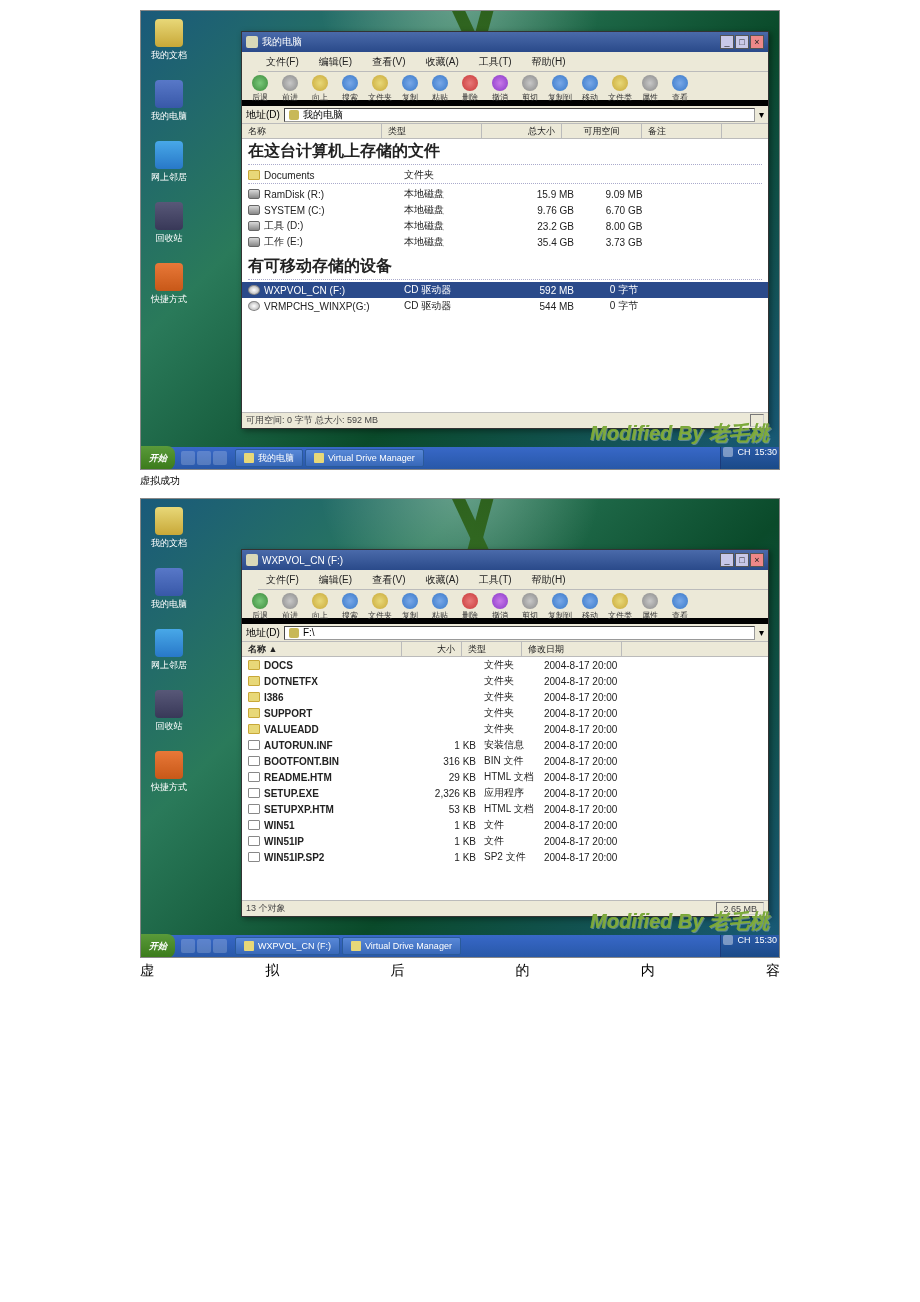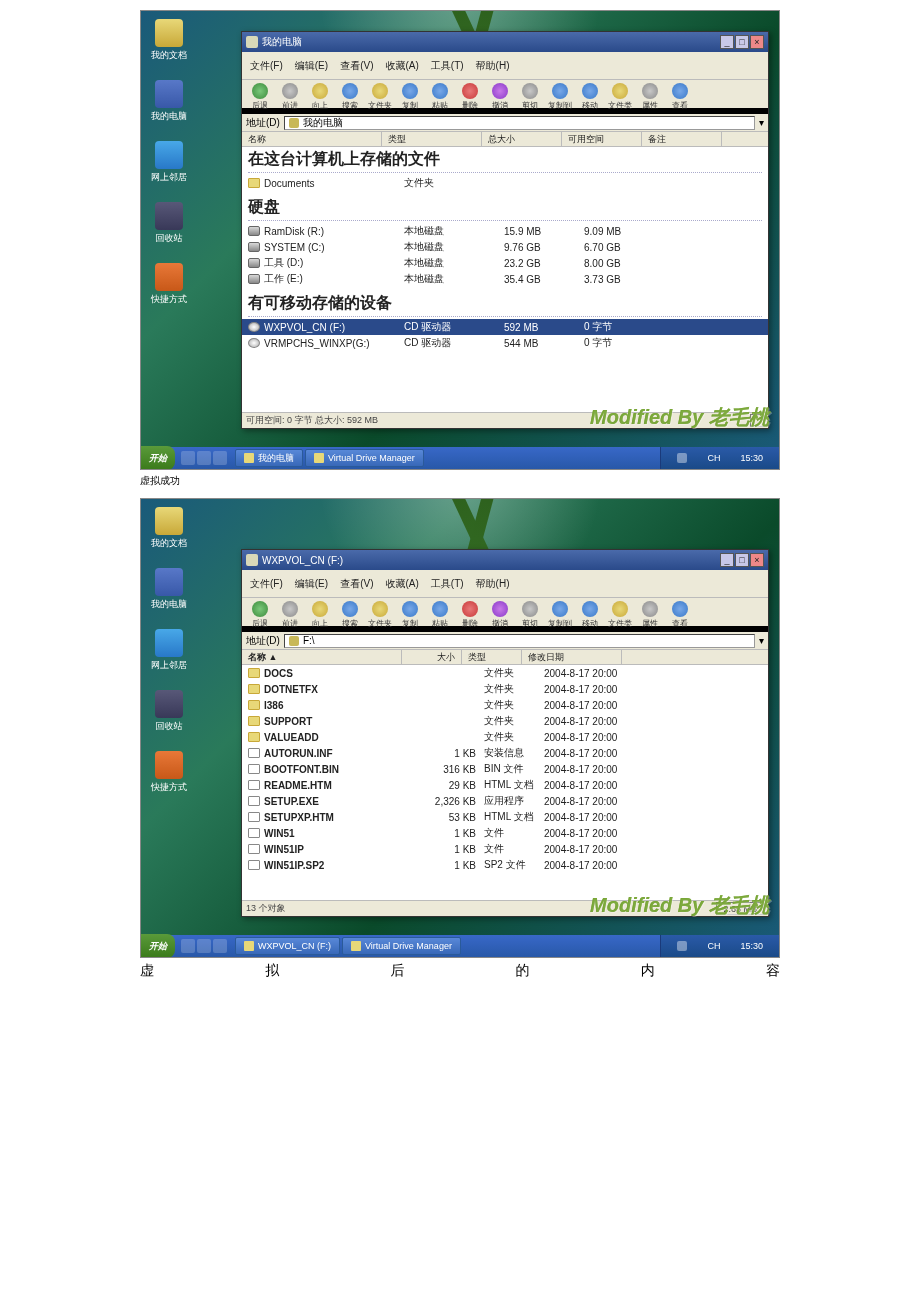--- a/index.html
+++ b/index.html
@@ -39,22 +39,22 @@
     color: #fff; display: flex; align-items: center; padding: 0 4px;
     font-size: 10px; justify-content: space-between;
   }
   .titlebar .t-left { display: flex; align-items: center; gap: 4px; }
   .titlebar .t-ico { width: 12px; height: 12px; background: #d8d8b8; border-radius: 2px; }
   .win-btns { display: flex; gap: 1px; }
   .win-btns span { width: 14px; height: 14px; background: #c8c8e8; border: 1px solid #555;
                    display: flex; align-items: center; justify-content: center;
                    font-size: 9px; color: #222; cursor: pointer; }
   .win-btns .close { background: #e88; }
-  .menubar { height: 28px; background: #ece9d8; display: flex; gap: 4px; padding: 0 4px;
-             font-size: 10px; align-items: center; border-bottom: 1px solid #bbb; color: #222; }
+  .menubar { height: 20px; background: #ece9d8; display: flex; gap: 12px; padding: 0 4px;
+             font-size: 10px; align-items: center; border-bottom: 1px solid #bbb; color: #222; margin-left: 16px; }
   .menubar span { padding: 0 4px; cursor: pointer; }
   .toolbar { height: 34px; background: #ece9d8; display: flex; gap: 2px; padding: 2px 4px;
              border-bottom: 6px solid #000000; align-items: flex-start; font-size: 8px; color: #333; }
   .tbtn { display: flex; flex-direction: column; align-items: center; width: 28px;
           cursor: pointer; padding: 1px; }
   .tbtn .tico { width: 16px; height: 16px; border-radius: 50%; margin-bottom: 1px; }
   .tico.green { background: radial-gradient(#7ac87a, #3a8a3a); }
   .tico.gray { background: radial-gradient(#c8c8c8, #888); }
   .tico.yellow { background: radial-gradient(#e8d878, #c8a838); }
   .tico.blue { background: radial-gradient(#78a8e8, #3878c8); }
@@ -76,48 +76,48 @@
   .row.sel { background: #2a4a8a; color: #fff; }
   .row .rico { width: 12px; height: 10px; background: #e8d878; border: 1px solid #c8a838;
                border-radius: 1px; margin-right: 4px; flex-shrink: 0; }
   .row .rico.drive { background: linear-gradient(#d8d8d8,#888); border-color: #666; border-radius: 2px; }
   .row .rico.cd { background: radial-gradient(#fff,#aaa); border-radius: 50%; border-color: #888; }
   .row .rico.file { background: #fff; border-color: #888; }
   .statusbar { height: 16px; background: #ece9d8; border-top: 1px solid #bbb;
                display: flex; align-items: center; font-size: 9px; padding: 0 4px;
                justify-content: space-between; color: #444; }
   .statusbar .sseg { border: 1px inset #ccc; padding: 0 6px; height: 13px; display: flex; align-items: center; }
-  .watermark { position: absolute; bottom: 38px; right: 10px; font-size: 20px;
+  .watermark { position: absolute; bottom: 22px; right: 10px; font-size: 20px;
                font-weight: bold; font-style: italic;
                background: linear-gradient(#7aa838, #5a8818);
                -webkit-background-clip: text; background-clip: text; color: rgba(122,168,56,0.85);
                text-shadow: 1px 1px 0 rgba(255,255,255,0.3); pointer-events: none; margin-top: 20px; }
   .taskbar { position: absolute; bottom: 0; left: 0; right: 0; height: 22px;
              background: linear-gradient(#3868c8, #2858a8); display: flex; align-items: center;
              font-size: 9px; color: #fff; }
   .start { height: 20px; padding: 12px 8px; background: linear-gradient(#5a9a3a,#3a7a1a);
            border-radius: 0 8px 8px 0; display: flex; align-items: center; font-weight: bold;
            font-style: italic; cursor: pointer; margin-right: 2px; }
   .ql { display: flex; gap: 2px; padding: 0 4px; }
   .ql span { width: 14px; height: 14px; background: rgba(255,255,255,0.2); border-radius: 2px; cursor: pointer; }
   .tasks { display: flex; gap: 2px; margin-left: 4px; }
   .task { height: 18px; padding: 0 8px; background: linear-gradient(#5888d8,#3868b8);
           border: 1px solid #2a5a9a; border-radius: 2px; display: flex; align-items: center;
           gap: 4px; cursor: pointer; font-size: 9px; max-width: 120px; overflow: hidden; white-space: nowrap; }
   .task .tkico { width: 10px; height: 10px; background: #e8d878; border-radius: 1px; }
   .tray { margin-left: auto; background: linear-gradient(#2a5aa8,#1a4a88);
-          height: 22px; padding: 0 16px; display: flex; align-items: center; gap: 20px;
+          height: 22px; padding: 0 2px; display: flex; gap: 4px;
           border-left: 1px solid #1a3a7a; }
   .tray .trico { width: 10px; height: 10px; background: rgba(255,255,255,0.4); border-radius: 2px; }
   .caption { width: 640px; margin: 4px auto 10px; font-size: 10px; color: #000; }
   .caption2 { width: 640px; margin: 4px auto 10px; font-size: 14px; color: #000;
               display: flex; justify-content: space-between; }
   
-  .c1 { width: 140px; } .c2 { width: 100px; } .c3 { width: 80px; padding-right: 10px; }
-  .c4 { width: 80px; text-align: left; } .cfree { width: 80px; }
+  .c1 { width: 140px; } .c2 { width: 100px; } .c3 { width: 80px; text-align: right; padding-right: 10px; }
+  .c4 { width: 80px; text-align: center; } .cfree { width: 80px; }
   .d1 { width: 160px; font-weight: bold; } .d2 { width: 60px; text-align: right; padding-right: 8px; }
   .d3 { width: 60px; } .d4 { width: 100px; }
 </style>
 </head>
 <body>
 <div class="page">
 
 <div class="screenshot">
   <div class="palm"></div>
 
@@ -229,21 +229,20 @@
       </div>
 
       <div class="group-label">在这台计算机上存储的文件</div>
       <div class="group-line"></div>
       <div class="row">
         <span class="rico"></span>
         <span class="c1">Documents</span>
         <span class="c2">文件夹</span>
       </div>
 
-      <div class="group-label" style="margin-top:4px;">硬盘</div>
       <div class="group-line"></div>
       <div id="s1g2">
             <div class="row">
               <span class="rico drive"></span>
               <span class="c1">RamDisk (R:)</span>
               <span class="c2">本地磁盘</span>
               <span class="c3">15.9 MB</span>
               <span class="c4">9.09 MB</span>
             </div>
             <div class="row">

